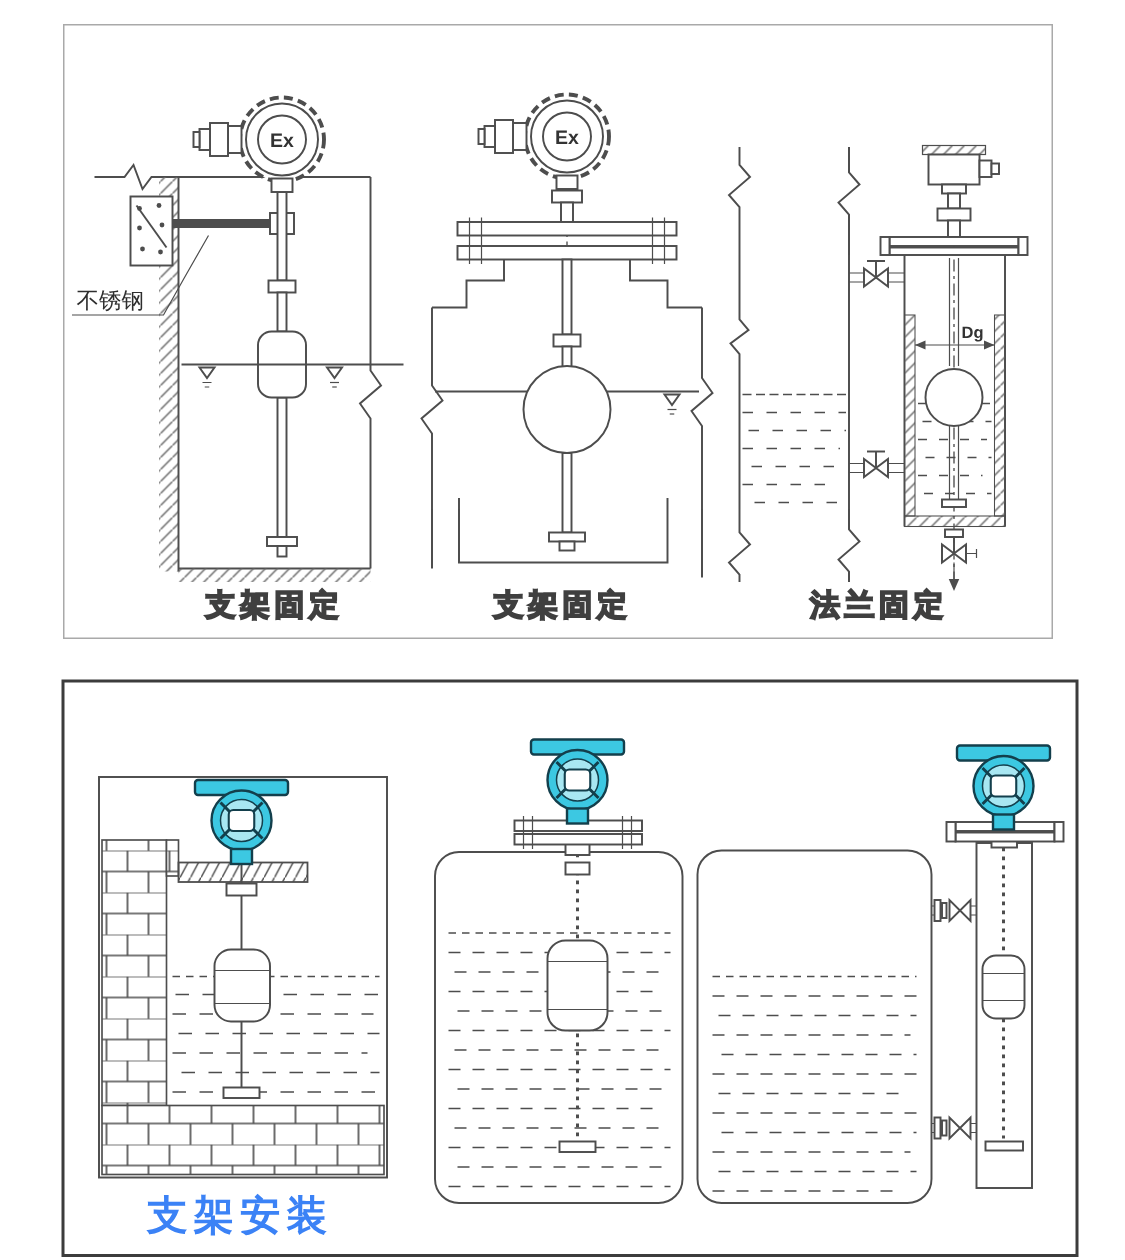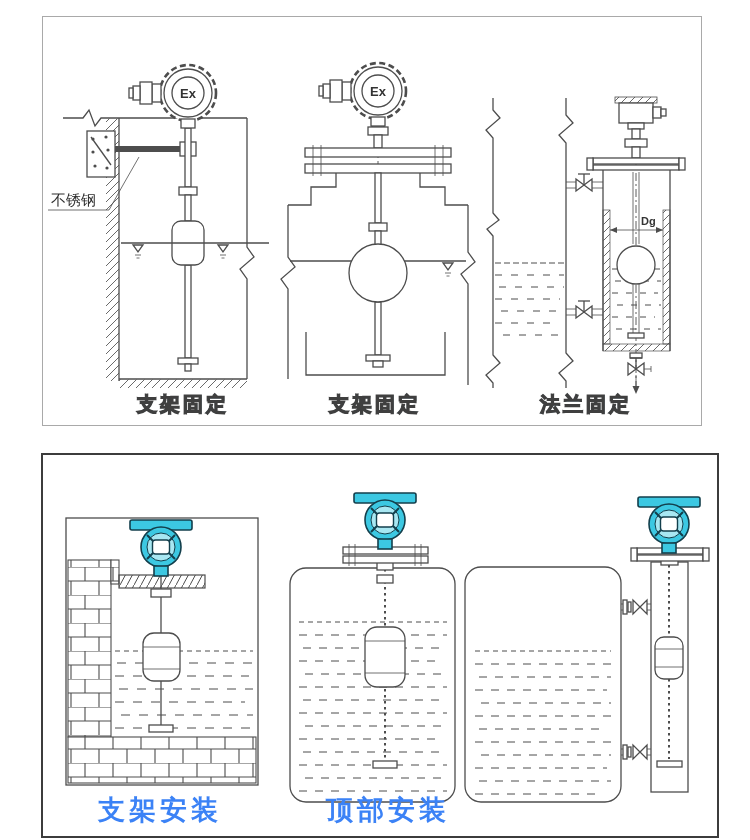--- a/index.html
+++ b/index.html
@@ -365,14 +365,13 @@
         <rect x="594" y="93" width="66" height="6" class="fw"></rect>
         <rect x="594" y="100" width="66" height="6" class="fw"></rect>
         <rect x="588" y="93" width="6" height="13" class="fw"></rect>
         <rect x="660" y="93" width="6" height="13" class="fw"></rect>
       </g>
       <use href="#cyanhead" x="626" y="69"></use>
     </g>
   </svg>
 
   <span class="cap cap-bottom" style="left:117px">支架安装</span>
-  <span class="cap cap-bottom" style="left:345px">顶部安装</span>
 </div>
 
 </body></html>

